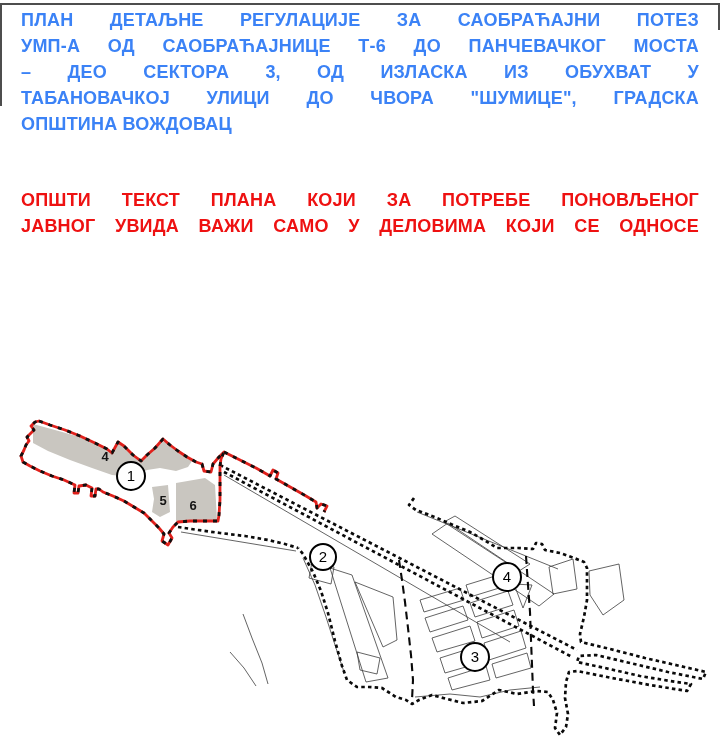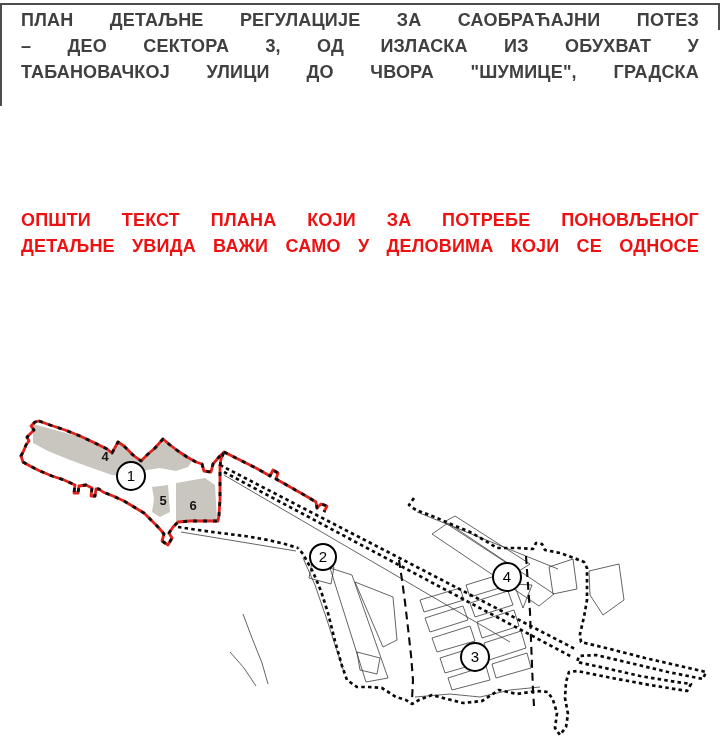--- a/index.html
+++ b/index.html
@@ -12,21 +12,21 @@
   .stub.left{left:0;height:103px;}
   .stub.right{right:0;height:27px;}
   .textblock{position:absolute;left:21px;width:678px;}
   .t-line{
     font-size:18px;font-weight:bold;line-height:26px;
     text-align:justify;text-align-last:justify;
     letter-spacing:0.2px;white-space:normal;
   }
   .t-line.last{text-align-last:left;}
   .title-block{top:7px;color:#165a70;}
-  .notice-block{top:207px;color:#ee1111;}
+  .notice-block{top:187px;color:#ee1111;}
   .map-wrap{position:absolute;left:0;top:401px;width:720px;height:340px;}
   svg text{font-family:"Liberation Sans","DejaVu Sans",sans-serif;}
   .gray{stroke:none;}
   .thin{fill:none;stroke:#3c3c3c;stroke-width:0.8;stroke-linejoin:round;}
   .bdash{fill:none;stroke:#0a0a0a;stroke-width:2.7;stroke-dasharray:3.5 3.2;stroke-linejoin:round;}
   .ddash{fill:none;stroke:#0a0a0a;stroke-width:2.1;stroke-dasharray:8 5;stroke-linejoin:round;}
   .rbase{fill:none;stroke-width:2.8;stroke-linejoin:round;}
   .rdash{fill:none;stroke:#101010;stroke-width:2.8;stroke-dasharray:4 6;stroke-linejoin:round;}
   .seccirc circle{fill:#ffffff;stroke:#000000;stroke-width:2;}
   .seccirc text{font-size:15px;fill:#000000;text-anchor:middle;}
@@ -34,29 +34,31 @@
 </style>
 </head>
 <body>
 
 <div class="canvas">
 
   <div class="top-border"></div>
   <div class="stub left"></div>
   <div class="stub right"></div>
 
-  <div class="textblock title-block" style="color: #404040;">
+  <div class="textblock title-block" style="color: #3b82f6;">
     <div class="t-line">ПЛАН ДЕТАЉНЕ РЕГУЛАЦИЈЕ ЗА САОБРАЋАЈНИ ПОТЕЗ</div>
+    <div class="t-line">УМП-А ОД САОБРАЋАЈНИЦЕ Т-6 ДО ПАНЧЕВАЧКОГ МОСТА</div>
     <div class="t-line">– ДЕО СЕКТОРА 3, ОД ИЗЛАСКА ИЗ ОБУХВАТ У</div>
     <div class="t-line">ТАБАНОВАЧКОЈ УЛИЦИ ДО ЧВОРА "ШУМИЦЕ", ГРАДСКА</div>
+    <div class="t-line last">ОПШТИНА ВОЖДОВАЦ</div>
   </div>
 
   <div class="textblock notice-block" style="color: rgb(238, 17, 17);">
     <div class="t-line">ОПШТИ ТЕКСТ ПЛАНА КОЈИ ЗА ПОТРЕБЕ ПОНОВЉЕНОГ</div>
-    <div class="t-line">ДЕТАЉНЕ УВИДА ВАЖИ САМО У ДЕЛОВИМА КОЈИ СЕ ОДНОСЕ</div>
+    <div class="t-line">ЈАВНОГ УВИДА ВАЖИ САМО У ДЕЛОВИМА КОЈИ СЕ ОДНОСЕ</div>
   </div>
 
   <div class="map-wrap">
     <svg viewBox="0 0 720 340" width="720" height="340">
 
       <path class="gray" d="M33,23 L55,29 80,36 103,45 112,51 118,42 125,46 135,55 143,59 150,52 158,45 164,40 172,47 182,54 192,60 188,66 176,70 160,67 147,69 132,76 112,74 92,67 70,59 48,50 33,42 Z" fill="#C9C6C0"></path>
       <path class="gray" d="M152,86 L168,84 170,111 160,116 152,111 154,98 Z" fill="#C9C6C0"></path>
       <path class="gray" d="M176,82 L205,77 215,84 217,119 196,121 176,121 Z" fill="#C9C6C0"></path>
 
       <g>

